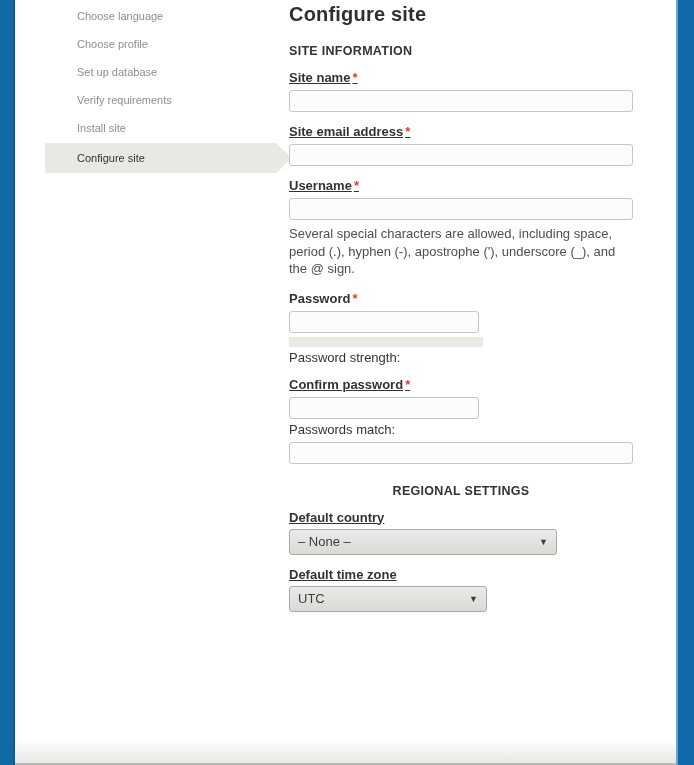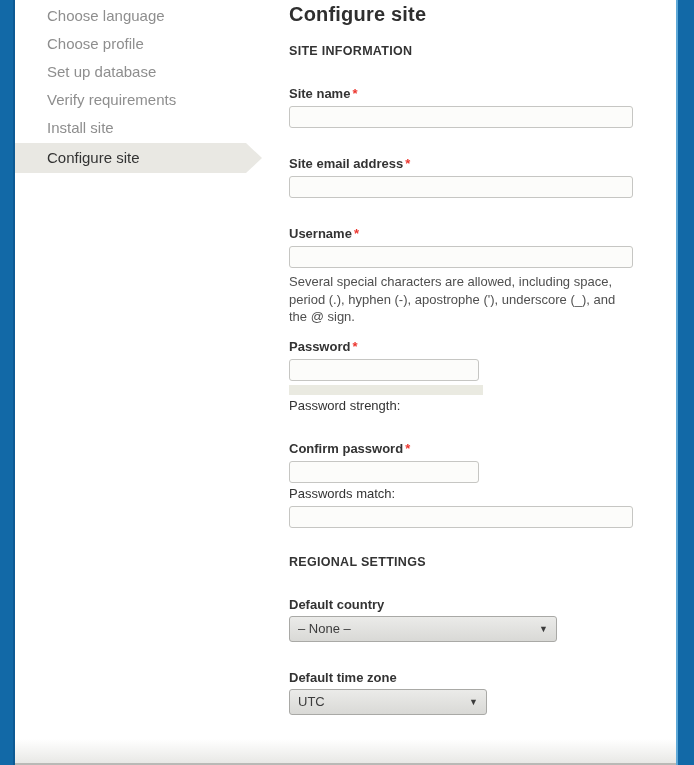--- a/index.html
+++ b/index.html
@@ -31,23 +31,24 @@
     pointer-events: none;
   }
 
   
   .sidebar {
     position: absolute; left: 15px; top: 2px; width: 252px;
   }
   .step {
     height: 28px; line-height: 28px;
     padding-left: 32px;
-    font-size: 15px;
+    font-size: 11px;
     color: #8e8e8e;
     cursor: default;
+    margin-left: 30px;
   }
   .step.active {
     height: 30px; line-height: 30px;
     margin-top: 1px;
     color: #333;
     background: #e9e8e3;
     width: 247px;
     clip-path: polygon(0 0, calc(100% - 16px) 0, 100% 50%, calc(100% - 16px) 100%, 0 100%);
   }
 
@@ -124,24 +125,24 @@
     cursor: default;
   }
   .select.country { width: 268px; }
   .select.timezone { width: 198px; }
   .select .arrow {
     font-size: 9px;
     color: #3c3c3c;
   }
   
   .mt-sec1 { margin-top: 18px; }   
-  .mt-label { margin-top: 28px; }
+  .mt-label { margin-top: 12px; text-decoration: underline; }
   .mt-help-gap { margin-top: 13px; }
   .mt-section { margin-top: 36px; }
-  .mt-section-sm { margin-top: 27px; }
+  .mt-section-sm { margin-top: 20px; text-align: center; }
 </style>
 </head>
 <body>
 
 <div class="bar-left"></div>
 <div class="bar-right"></div>
 
 <div class="sidebar">
   <div class="step">Choose language</div>
   <div class="step">Choose profile</div>

